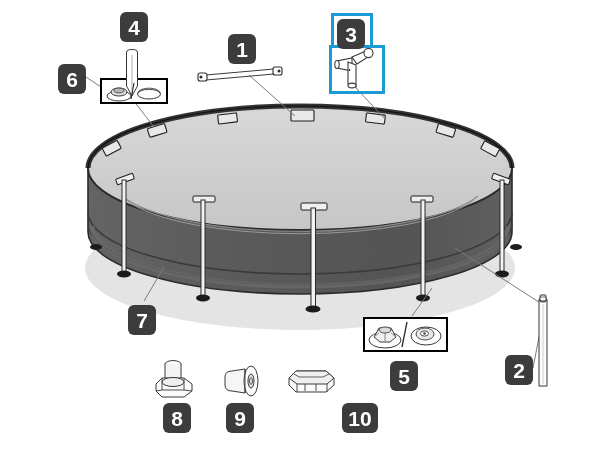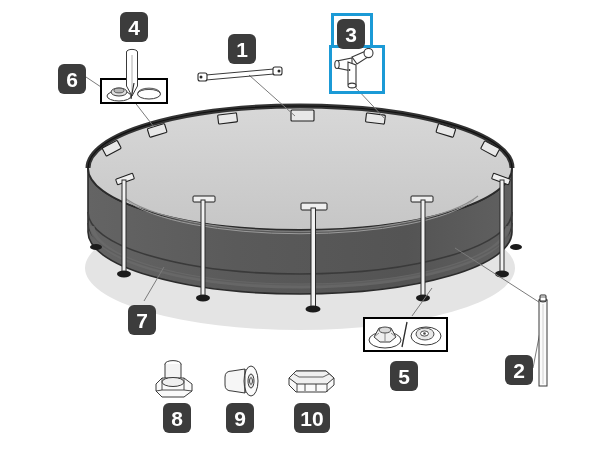--- a/index.html
+++ b/index.html
@@ -22,21 +22,21 @@
     font-weight:bold;
     display:flex;
     align-items:center;
     justify-content:center;
     line-height:1;
     letter-spacing:0px;
     box-sizing:border-box;
     z-index:40;
   }
   .badge.sz1{width:28px;height:30px;font-size:21px;}
-  .badge.sz2{width:36px;height:30px;font-size:21px;}
+  .badge.sz2{width:36px;height:30px;font-size:21px;margin-left:48px;}
 
   
   .partbox{
     position:absolute;
     border:2px solid #000000;
     background:#ffffff;
     box-sizing:border-box;
     z-index:30;
   }
   .partbox.highlight{

